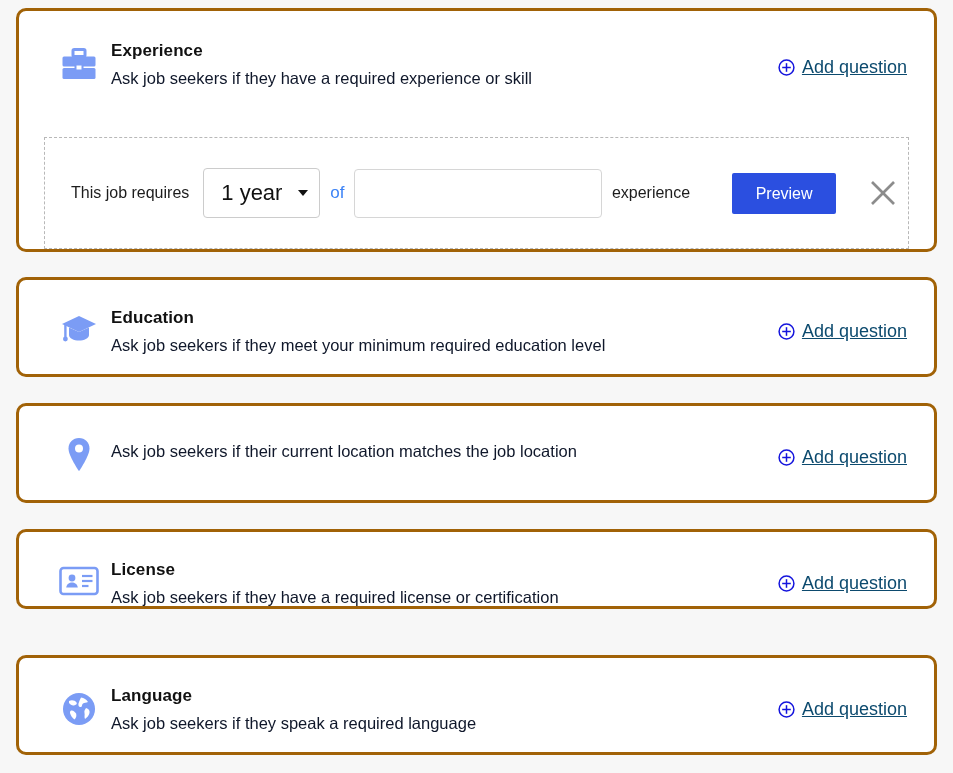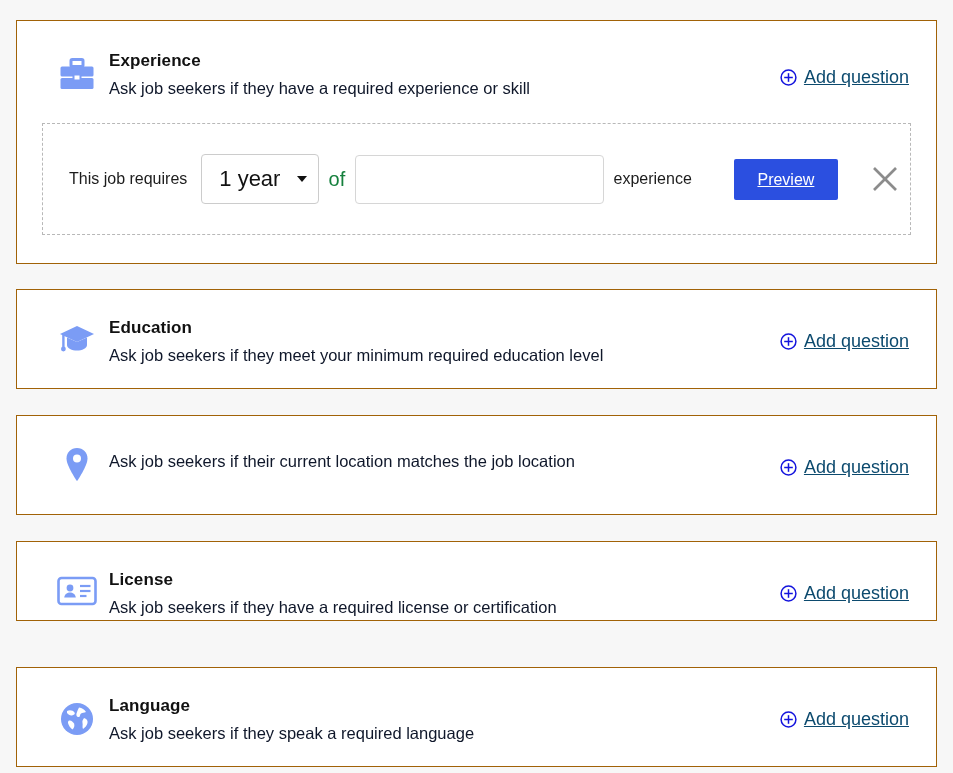--- a/index.html
+++ b/index.html
@@ -14,23 +14,22 @@
     position: relative;
     width: 953px; height: 773px;
     background: #f7f7f7;
     overflow: hidden;
   }
   .card {
     position: absolute;
     left: 16px;
     width: 921px;
     background: #ffffff;
-    border: 1px solid #a16207;
-    border-radius: 0;
-    margin-top: 12px;
+    border: 3px solid #a16207;
+    border-radius: 10px;
   }
   .card-head {
     position: relative;
     display: flex;
     align-items: flex-start;
   }
   .icon-wrap {
     position: absolute;
     left: 34px;
     width: 52px;
@@ -115,22 +114,22 @@
     flex: 1;
   }
   .caret {
     width: 0; height: 0;
     border-left: 5px solid transparent;
     border-right: 5px solid transparent;
     border-top: 6px solid #111111;
     margin-left: 6px;
   }
   .of-label {
-    font-size: 20px;
-    color: #15803d;
+    font-size: 17px;
+    color: #3b82f6;
     margin-left: 10px;
     margin-right: 10px;
   }
   .skill-input {
     width: 250px;
     height: 49px;
     border: 1px solid #d6d6d6;
     border-radius: 4px;
     background: #ffffff;
     font-family: "Liberation Sans", sans-serif;
@@ -152,21 +151,20 @@
     background: #2b4fe0;
     border: none;
     border-radius: 2px;
     color: #ffffff;
     font-family: "Liberation Sans", sans-serif;
     font-size: 16px;
     line-height: 41px;
     text-align: center;
     cursor: pointer;
     padding: 0;
-    text-decoration: underline;
   }
   .close-x {
     margin-left: 32px;
     width: 30px; height: 30px;
     cursor: pointer;
     display: inline-flex;
   }
 </style>
 </head>
 <body>
@@ -193,21 +191,21 @@
           <svg width="17" height="17" viewBox="0 0 17 17" aria-hidden="true">
             <circle cx="8.5" cy="8.5" r="7.4" fill="none" stroke="#1414dd" stroke-width="1.5"></circle>
             <line x1="8.5" y1="4.2" x2="8.5" y2="12.8" stroke="#1414dd" stroke-width="1.5"></line>
             <line x1="4.2" y1="8.5" x2="12.8" y2="8.5" stroke="#1414dd" stroke-width="1.5"></line>
           </svg>
         </span>
         <span class="aq-label">Add question</span>
       </a>
     </div>
 
-    <div class="form-box" style="top:102px; height:112px;">
+    <div class="form-box" style="top:126px; height:112px;">
       <div class="form-row">
         <span class="form-label">This job requires</span>
 
         <div class="year-select">
           <span class="sel-value">1 year</span>
           <span class="caret"></span>
         </div>
 
         <span class="of-label">of</span>
 

